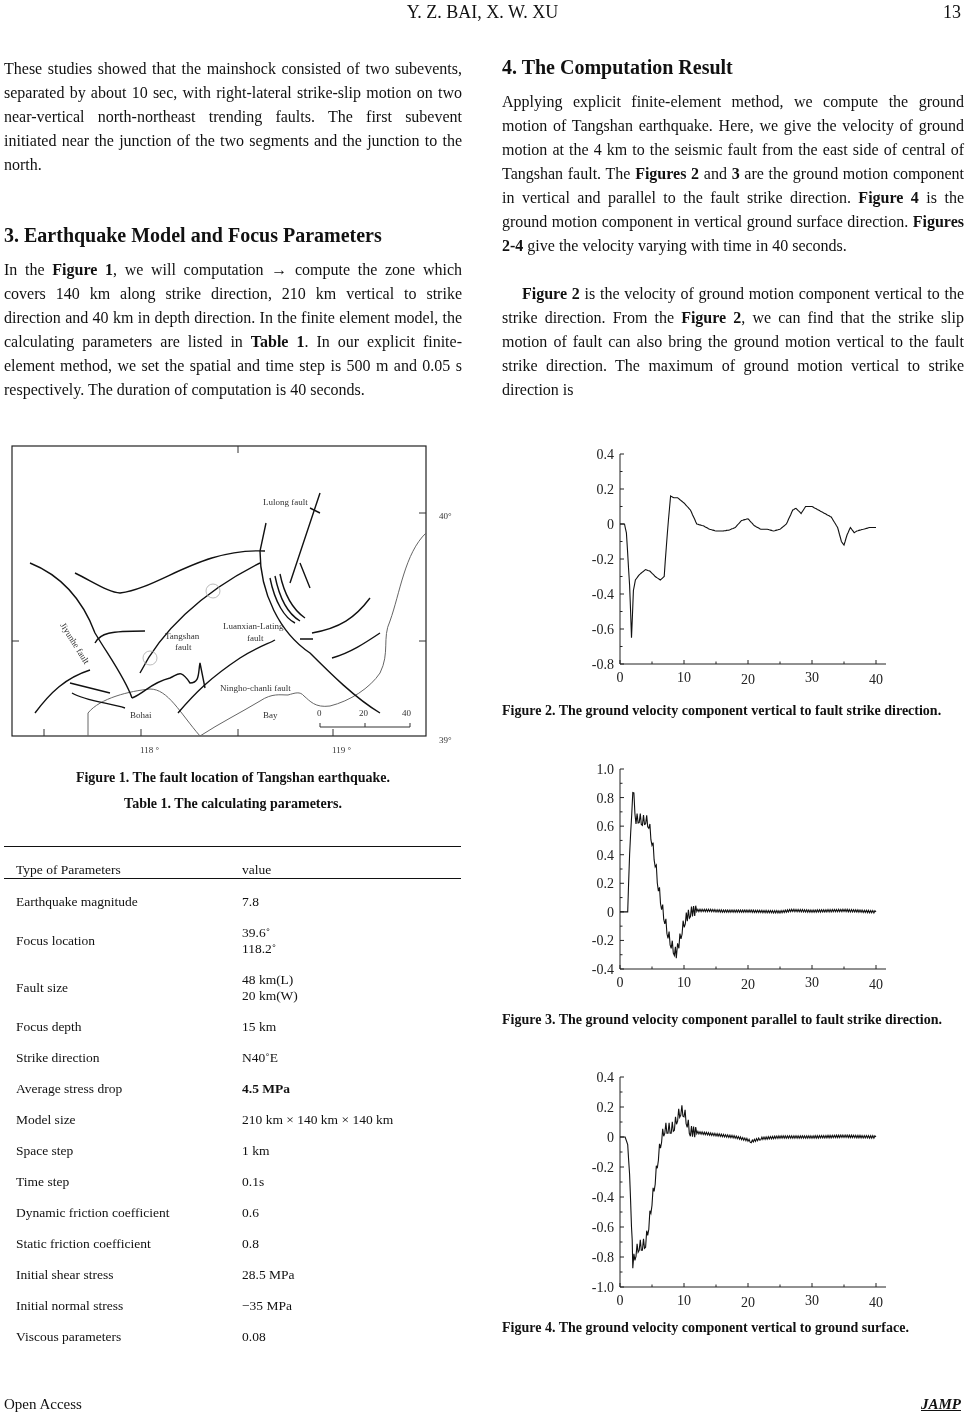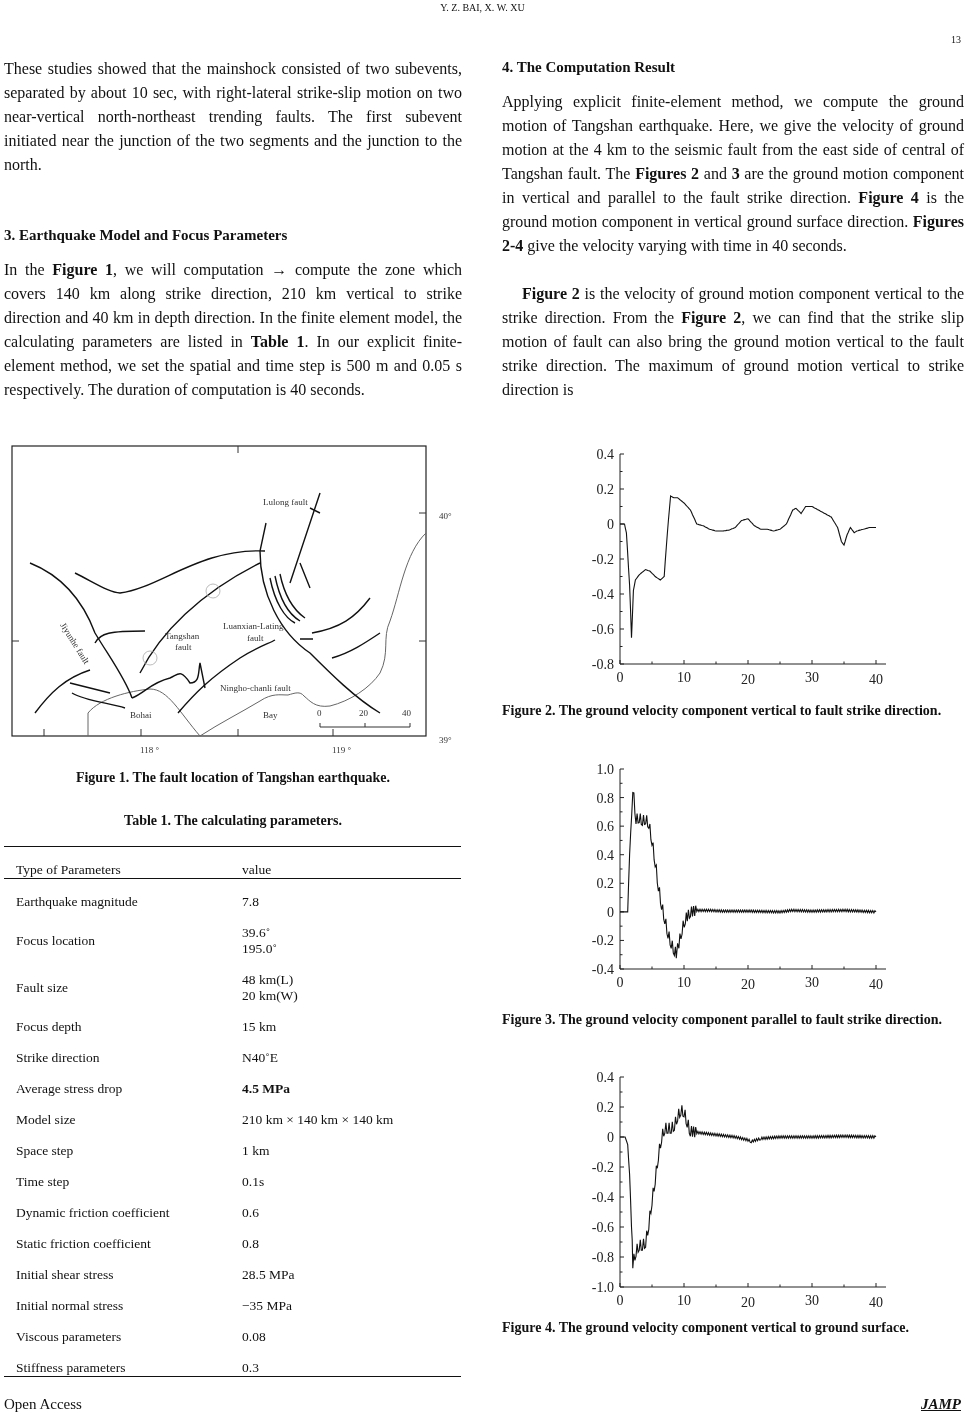--- a/index.html
+++ b/index.html
@@ -1,39 +1,39 @@
 <!DOCTYPE html>
 <html><head>
 <meta charset="utf-8">
 <style>
   html, body { margin:0; padding:0; background:#fff; }
   body { width:965px; height:1414px; position:relative; overflow:hidden;
          font-family:"Liberation Serif","DejaVu Serif",serif; color:#111; }
   .abs { position:absolute; }
-  .hdr { top:2px; font-size:10px; }
+  .hdr { top:2px; font-size:18px; }
   .col-l { left:4px; width:458px; }
   .col-r { left:502px; width:462px; }
   p.body { margin:0; font-size:16px; line-height:24px; text-align:justify; }
   .indent { text-indent:20px; }
-  h2 { margin:0; font-size:15px; font-weight:bold; line-height:28px; }
+  h2 { margin:0; font-size:20px; font-weight:bold; line-height:28px; }
   .cap { font-weight:bold; font-size:14px; line-height:17px; text-align:justify; }
   .cap-c { font-weight:bold; font-size:14px; text-align:center; }
   table.params { border-collapse:collapse; width:457px; font-size:13.5px; }
   table.params td { padding:15px 0 0 12px; vertical-align:middle; }
   table.params td.c1 { width:214px; }
   .footer { top:1396px; font-size:15px; }
   svg text { font-family:"Liberation Serif","DejaVu Serif",serif; }
 </style>
 </head>
 <body>
 
 <div class="abs hdr" style="left:0;width:965px;text-align:center;">
   <span>Y. Z. BAI, X. W. XU</span>
 </div>
-<div class="abs hdr" style="right:4px;margin-top:32px;">13</div>
+<div class="abs hdr" style="right:4px;">13</div>
 
 <div class="abs col-l" style="top:57px;">
   <p class="body">These studies showed that the mainshock consisted of two subevents, separated by about 10 sec, with right-lateral strike-slip motion on two near-vertical north-northeast trending faults. The first subevent initiated near the junction of the two segments and the junction to the north.</p>
 </div>
 
 <div class="abs col-l" style="top:221px;">
   <h2>3. Earthquake Model and Focus Parameters</h2>
 </div>
 
 <div class="abs col-l" style="top:258px;">
@@ -93,39 +93,39 @@
       <text x="429" y="76">40°</text>
       <text x="429" y="300">39°</text>
       <text x="130" y="310">118 °</text>
       <text x="322" y="310">119 °</text>
     </g>
   </svg>
 </div>
 
 <div class="abs col-l cap-c" style="top:770px;">Figure 1. The fault location of Tangshan earthquake.</div>
 
-<div class="abs col-l cap-c" style="top:813px;">Table 1. The calculating parameters.</div>
+<div class="abs col-l cap-c" style="top:796px;">Table 1. The calculating parameters.</div>
 
 <div class="abs" style="left:4px;top:846px;">
   <table class="params" id="params-table">
     <thead>
       <tr style="height:29px;border-top:1.3px solid #111;border-bottom:1.3px solid #111;">
         <td class="c1">Type of Parameters</td>
         <td>value</td>
       </tr>
     </thead>
     <tbody id="params-body">
         <tr style="height: 30px;">
           <td class="c1" style="white-space: pre-line; line-height: 16px;">Earthquake magnitude</td>
           <td style="white-space: pre-line; line-height: 16px;">7.8</td>
         </tr>
         <tr style="height: 46px;">
           <td class="c1" style="white-space: pre-line; line-height: 16px;">Focus location</td>
           <td style="white-space: pre-line; line-height: 16px;">39.6˚
-195.0˚</td>
+118.2˚</td>
         </tr>
         <tr style="height: 46px;">
           <td class="c1" style="white-space: pre-line; line-height: 16px;">Fault size</td>
           <td style="white-space: pre-line; line-height: 16px;">48 km(L)
 20 km(W)</td>
         </tr>
         <tr style="height: 30px;">
           <td class="c1" style="white-space: pre-line; line-height: 16px; margin-top: 44px;">Focus depth</td>
           <td style="white-space: pre-line; line-height: 16px;">15 km</td>
         </tr>
@@ -161,24 +161,20 @@
           <td class="c1" style="white-space: pre-line; line-height: 16px;">Initial shear stress</td>
           <td style="white-space: pre-line; line-height: 16px;">28.5 MPa</td>
         </tr>
         <tr style="height: 30px;">
           <td class="c1" style="white-space: pre-line; line-height: 16px;">Initial normal stress</td>
           <td style="white-space: pre-line; line-height: 16px;">−35 MPa</td>
         </tr>
         <tr style="height: 30px;">
           <td class="c1" style="white-space: pre-line; line-height: 16px;">Viscous parameters</td>
           <td style="white-space: pre-line; line-height: 16px;">0.08</td>
-        </tr>
-        <tr style="height: 30px; border-bottom: 1.3px solid rgb(17, 17, 17);">
-          <td class="c1" style="white-space: pre-line; line-height: 16px;">Stiffness parameters</td>
-          <td style="white-space: pre-line; line-height: 16px;">0.3</td>
         </tr>
       </tbody>
   </table>
 </div>
 
 <div class="abs col-r" style="top:53px;">
   <h2>4. The Computation Result</h2>
 </div>
 
 <div class="abs col-r" style="top:90px;">

